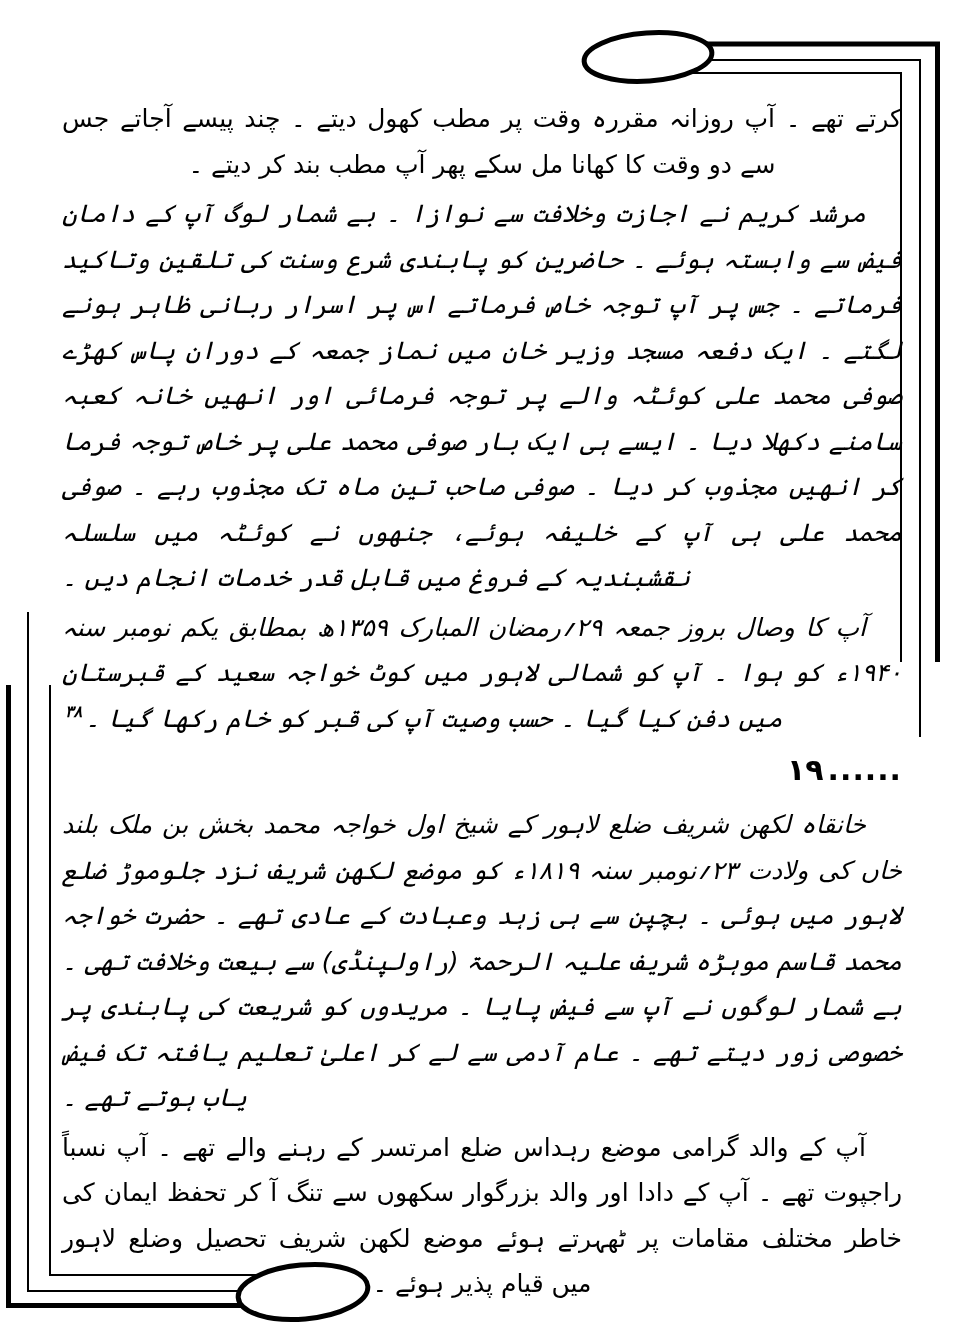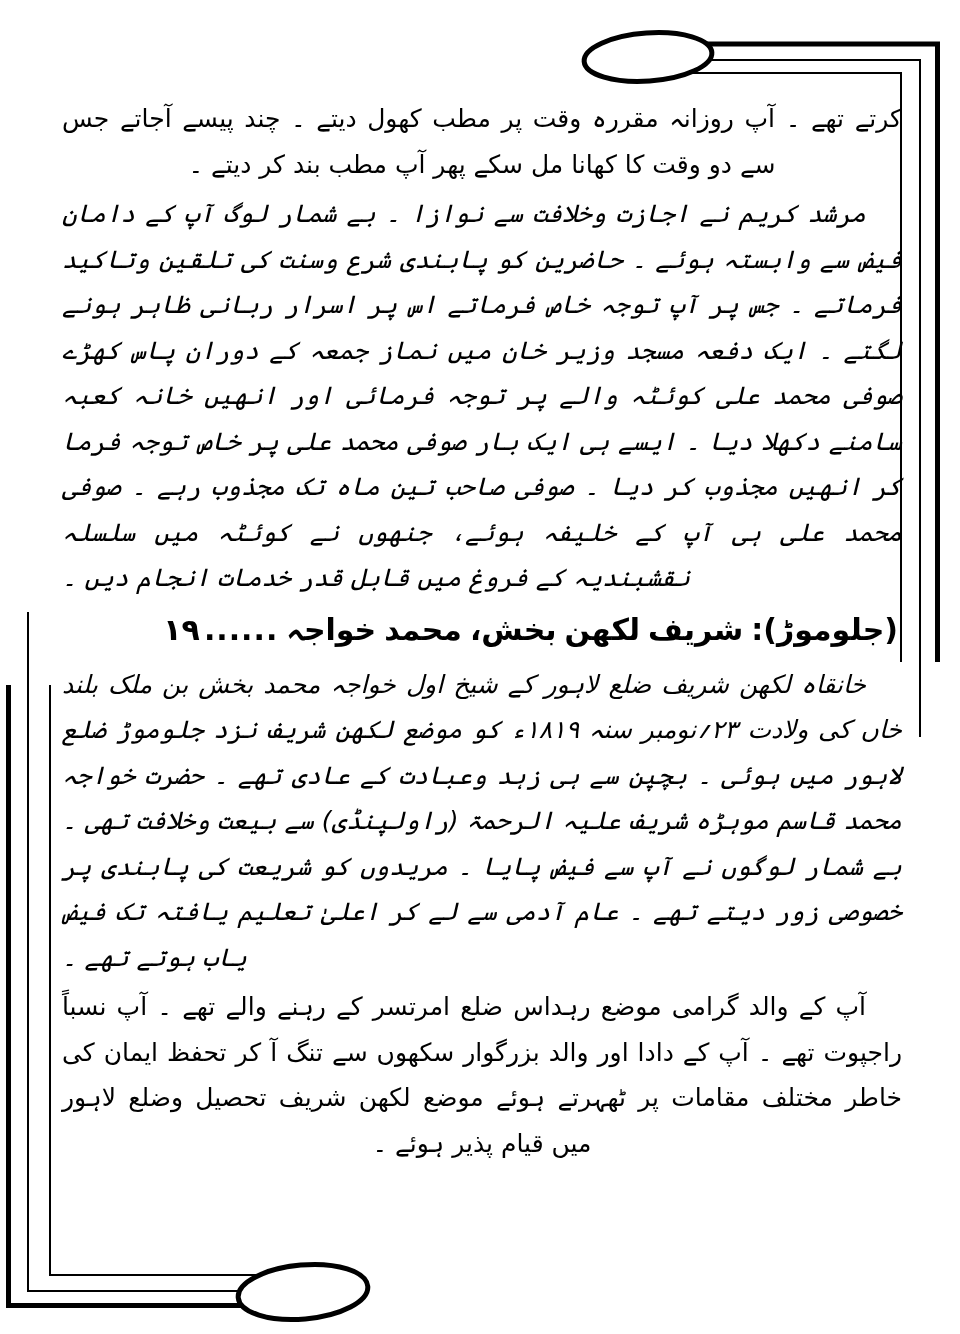--- a/index.html
+++ b/index.html
@@ -60,25 +60,25 @@
     </g>
     <ellipse cx="303" cy="1292" rx="65" ry="27" transform="rotate(-5 303 1292)" fill="#ffffff" stroke="#000" stroke-width="5"></ellipse>
   </svg>
 
   <main class="text-block">
 
     <p class="para center-last" dir="rtl"><span>کرتے تھے ۔ آپ روزانہ مقررہ وقت پر مطب کھول دیتے ۔ چند پیسے آجاتے جس سے دو وقت کا کھانا مل سکے پھر آپ مطب بند کر دیتے ۔</span></p>
 
     <p class="para indent left-last" dir="rtl"><span>مرشد کریم نے اجازت وخلافت سے نوازا ۔ بے شمار لوگ آپ کے دامان فیض سے وابستہ ہوئے ۔ حاضرین کو پابندی شرع وسنت کی تلقین وتاکید فرماتے ۔ جس پر آپ توجہ خاص فرماتے اس پر اسرار ربانی ظاہر ہونے لگتے ۔ ایک دفعہ مسجد وزیر خان میں نماز جمعہ کے دوران پاس کھڑے صوفی محمد علی کوئٹہ والے پر توجہ فرمائی اور انھیں خانہ کعبہ سامنے دکھلا دیا ۔ ایسے ہی ایک بار صوفی محمد علی پر خاص توجہ فرما کر انھیں مجذوب کر دیا ۔ صوفی صاحب تین ماہ تک مجذوب رہے ۔ صوفی محمد علی ہی آپ کے خلیفہ ہوئے، جنھوں نے کوئٹہ میں سلسلہ نقشبندیہ کے فروغ میں قابل قدر خدمات انجام دیں ۔</span></p>
 
+    <p class="para indent left-last" dir="rtl"><span>آپ کا وصال بروز جمعہ ۲۹؍رمضان المبارک ۱۳۵۹ھ بمطابق یکم نومبر سنہ ۱۹۴۰ء کو ہوا ۔ آپ کو شمالی لاہور میں کوٹ خواجہ سعید کے قبرستان میں دفن کیا گیا ۔ حسب وصیت آپ کی قبر کو خام رکھا گیا ۔</span><sup class="fn">۳۸</sup></p>
 
     <h2 class="heading">
       <span class="h-num">۱۹</span>
       <span class="h-dots">......</span>
-      <span class="h-title"><span class="w" dir="rtl">خواجہ</span><span class="w" dir="rtl">محمد</span><span class="w" dir="rtl">بخش،</span><span class="w" dir="rtl">لکھن</span><span class="w" dir="rtl">شریف</span><span class="w" dir="rtl">(جلوموڑ):</span></span>
     </h2>
 
     <p class="para indent left-last" dir="rtl"><span>خانقاہ لکھن شریف ضلع لاہور کے شیخ اول خواجہ محمد بخش بن ملک بلند خاں کی ولادت ۲۳؍نومبر سنہ ۱۸۱۹ء کو موضع لکھن شریف نزد جلوموڑ ضلع لاہور میں ہوئی ۔ بچپن سے ہی زہد وعبادت کے عادی تھے ۔ حضرت خواجہ محمد قاسم موہڑہ شریف علیہ الرحمۃ (راولپنڈی) سے بیعت وخلافت تھی ۔ بے شمار لوگوں نے آپ سے فیض پایا ۔ مریدوں کو شریعت کی پابندی پر خصوصی زور دیتے تھے ۔ عام آدمی سے لے کر اعلیٰ تعلیم یافتہ تک فیض یاب ہوتے تھے ۔</span></p>
 
 
     <p class="para indent center-last" dir="rtl"><span>آپ کے والد گرامی موضع رہداس ضلع امرتسر کے رہنے والے تھے ۔ آپ نسباً راجپوت تھے ۔ آپ کے دادا اور والد بزرگوار سکھوں سے تنگ آ کر تحفظ ایمان کی خاطر مختلف مقامات پر ٹھہرتے ہوئے موضع لکھن شریف تحصیل وضلع لاہور میں قیام پذیر ہوئے ۔</span></p>
 
   </main>
 </div>
 

